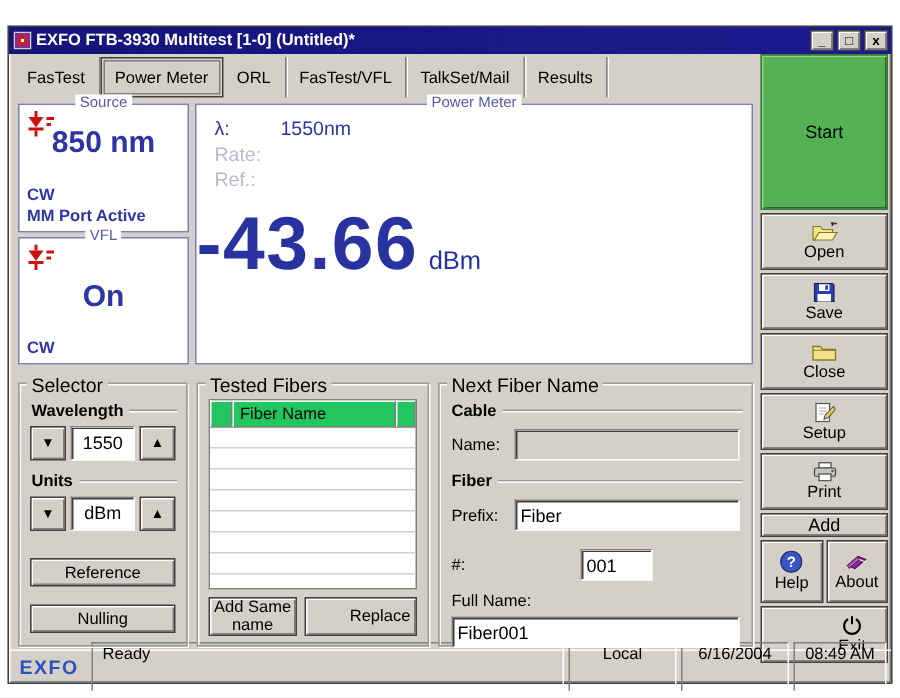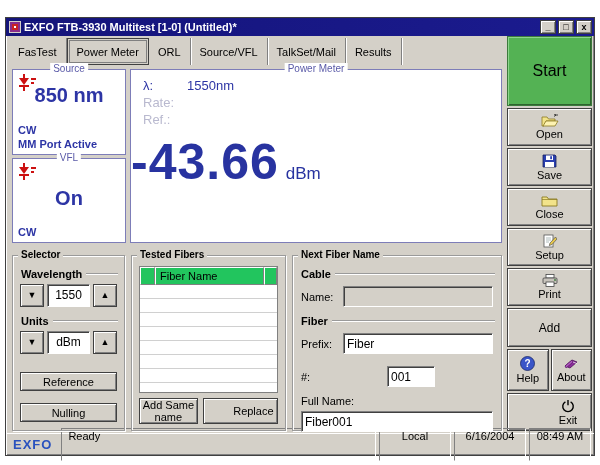--- a/index.html
+++ b/index.html
@@ -69,21 +69,21 @@
   .reading .num { font-size: 50px; font-weight: bold; color: #2833a0; letter-spacing: 1px; }
   .reading .unit { font-size: 17px; color: #2833a0; margin-left: 7px; }
   
   .botrow { display: flex; gap: 6px; flex: 1; margin-top: 12px; min-height: 0; }
   .group {
     position: relative; border: 1px solid #9a9a9a;
     box-shadow: inset 1px 1px 0 #fff, 1px 1px 0 #fff; padding: 10px 6px 4px 6px;
   }
   .group > .glabel {
     position: absolute; top: -7px; left: 5px; background: #d4d0c8; padding: 0 3px;
-    font-size: 10px; font-weight: bold; color: #000; white-space: nowrap;
+    font-size: 13px; font-weight: normal; color: #000; white-space: nowrap;
   }
   .selgroup { width: 113px; flex: none; display: flex; flex-direction: column; }
   .sublabel { display: flex; align-items: center; font-size: 11px; font-weight: bold; margin: 2px 0 4px 2px; }
   .sublabel .line { flex: 1; height: 2px; margin-left: 4px; border-top: 1px solid #9a9a9a; border-bottom: 1px solid #fff; }
   .spinrow { display: flex; gap: 3px; margin: 0 1px 6px 1px; }
   .spinbtn {
     width: 24px; height: 23px; background: #d4d0c8; border: 1px solid #404040;
     box-shadow: inset 1px 1px 0 #fff, inset -1px -1px 0 #808080;
     font-size: 9px; text-align: center; line-height: 21px; color: #000; cursor: default; flex: none;
   }
@@ -128,23 +128,23 @@
     box-shadow: inset 1px 1px 0 #404040;
     font-size: 12px; padding: 0 3px; font-family: "Liberation Sans", sans-serif;
     width: 100%; outline: none;
   }
   .tfield:disabled { background: #d4d0c8; }
   .numfield { width: 48px; flex: none; margin-left: 44px; }
   .fulllab { font-size: 11px; margin: 2px 2px 2px 2px; }
   
   .rightcol { width: 89px; flex: none; display: flex; flex-direction: column; padding: 0 2px 2px 2px; gap: 2px; }
   .startbtn {
-    height: 70px; background: #54b254; border: 1px solid #3c7a3c;
+    height: 104px; background: #54b254; border: 1px solid #3c7a3c;
     box-shadow: inset 1px 1px 0 #8cd48c, inset -1px -1px 0 #2e642e;
-    font-size: 16px; color: #000; display: flex; align-items: center; justify-content: center;
+    font-size: 12px; color: #000; display: flex; align-items: center; justify-content: center;
     cursor: default; flex: none;
   }
   .abtn {
     flex: none; height: 38px; background: #d4d0c8; border: 1px solid #404040;
     box-shadow: inset 1px 1px 0 #fff, inset -1px -1px 0 #808080;
     display: flex; flex-direction: column; align-items: center; justify-content: center;
     font-size: 11px; color: #000; gap: 1px; cursor: default;
   }
   .abtn svg { flex: none; }
   .addbtn { flex: 1; font-size: 12px; }
@@ -184,21 +184,21 @@
     <div class="winbtn">x</div>
   </div>
 
   <div class="bodyrow">
     <div class="leftmain">
 
       <div class="tabbar">
         <div class="tab">FasTest</div>
         <div class="tab selected">Power Meter</div>
         <div class="tab">ORL</div>
-        <div class="tab">Source/VFL</div>
+        <div class="tab">FasTest/VFL</div>
         <div class="tab">TalkSet/Mail</div>
         <div class="tab">Results</div>
       </div>
 
       <div class="content">
 
         <div class="toprow">
           <div class="srccol">
 
             <div class="bluebox srcbox">

